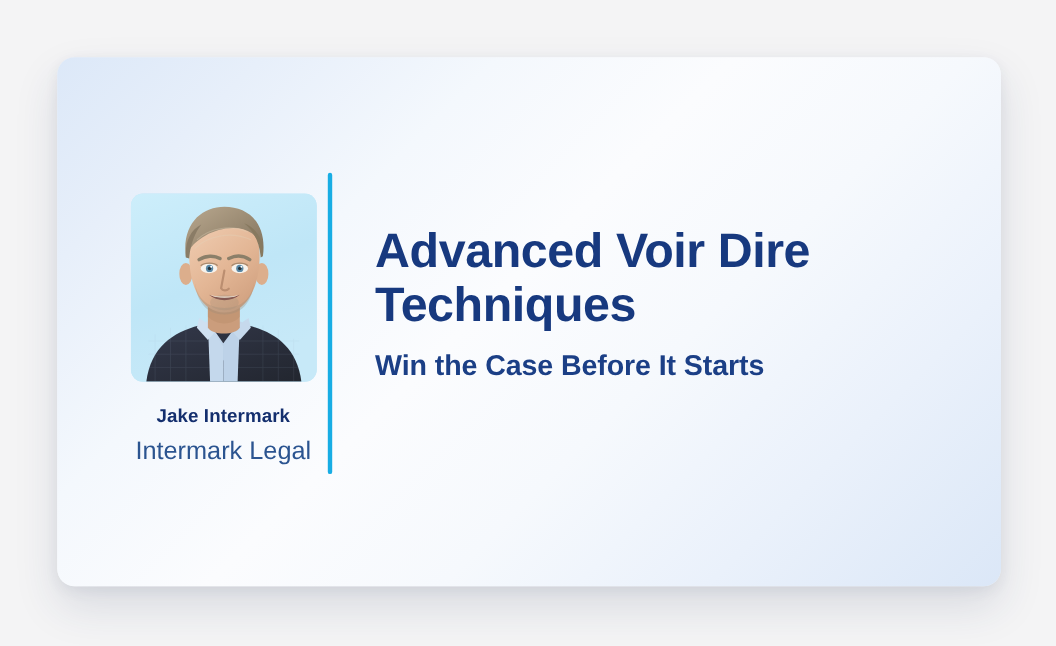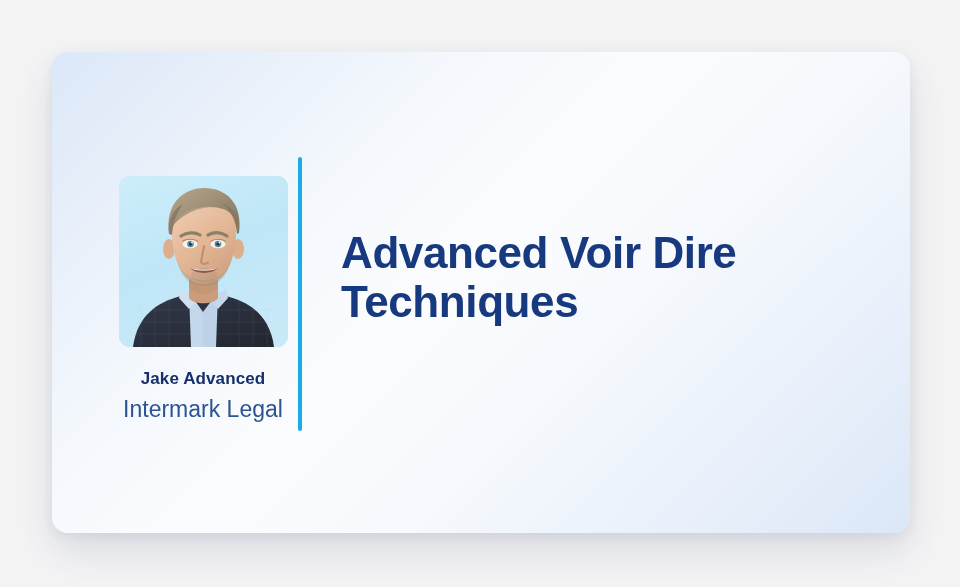--- a/index.html
+++ b/index.html
@@ -83,21 +83,21 @@
     width: 4px;
     height: 274px;
     background: #18ade4;
     border-radius: 2px;
   }
 
   
   #title-block {
     position: absolute;
     left: 289px;
-    top: 176px;
+    top: 152px;
     width: 520px;
   }
 
   #slide-title {
     font-size: 44px;
     font-weight: bold;
     color: #17397f;
     line-height: 1.12;
     letter-spacing: -0.4px;
   }
@@ -196,23 +196,24 @@
 
         <path d="M71 92 C78 98.5 92 98.5 99 92 C92 95.5 78 95.5 71 92 Z" fill="#7d4a47"></path>
         <path d="M72 92.5 C79 95.5 91 95.5 98 92.5 C91 94 79 94 72 92.5 Z" fill="#f3f0ea"></path>
 
         <path d="M58 80 C60 100 70 110 85 110 C100 110 110 100 112 80
                  C110 96 100 104 85 104 C70 104 60 96 58 80 Z" fill="#9a8c78" opacity="0.33"></path>
         <ellipse cx="85" cy="99" rx="13" ry="7" fill="#9a8c78" opacity="0.25"></ellipse>
       </svg>
     </div>
 
-    <div id="speaker-name">Jake Advanced</div>
+    <div id="speaker-name">Jake Intermark</div>
     <div id="speaker-org">Intermark Legal</div>
   </div>
 
   <div id="accent-divider"></div>
 
   <div id="title-block">
     <div id="slide-title">Advanced Voir Dire Techniques</div>
+    <div id="slide-subtitle">Win the Case Before It Starts</div>
   </div>
 
 </div>
 
 </body></html>

